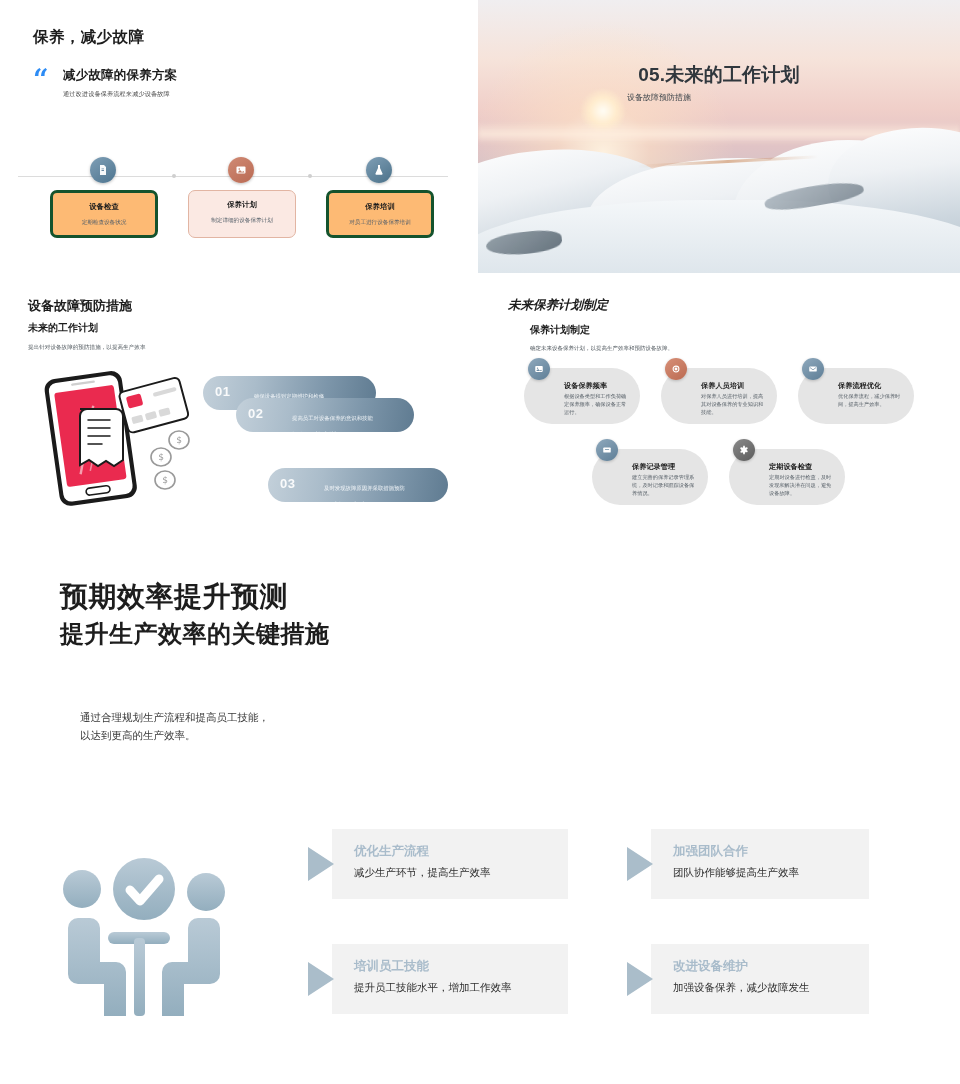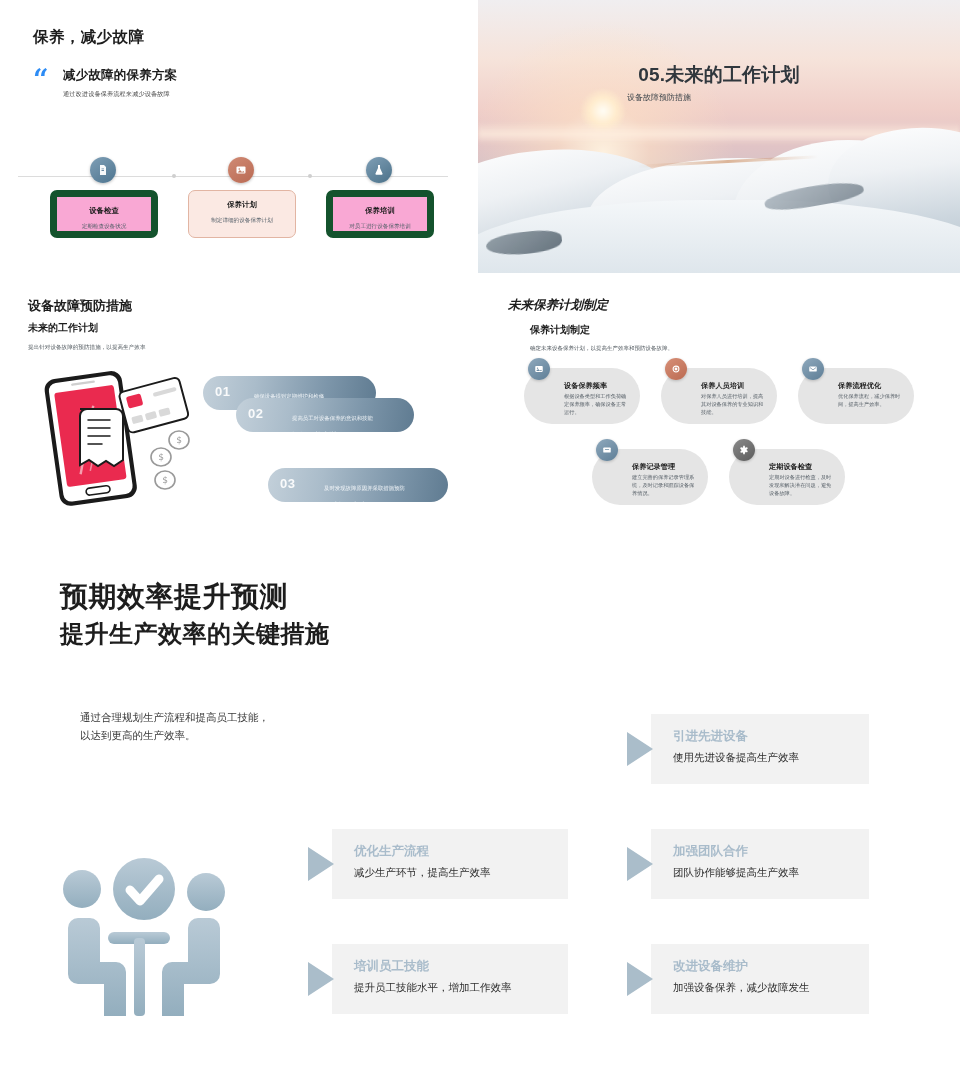--- a/index.html
+++ b/index.html
@@ -48,21 +48,21 @@
   }
   .tl-icon svg { width: 12px; height: 12px; }
   .tl-icon.blue  { background: linear-gradient(145deg,#7f9fb6,#4d748f); }
   .tl-icon.red   { background: linear-gradient(145deg,#d08a74,#b96a53); }
   .tl-icon.blue2 { background: linear-gradient(145deg,#7f9fb6,#4b7189); }
 
   .s1-card {
     position: absolute; top: 190px; width: 108px; height: 48px;
     border-radius: 7px; text-align: center; padding-top: 9px;
   }
-  .s1-card.c-blue { background: #f9a8d4; border: 7px solid #14532d; }
+  .s1-card.c-blue { background: #fdba74; border: 3px solid #14532d; }
   .s1-card.c-red  { background: #fbe9e3; border: 1px solid #e2b5a3; }
   .s1-card-title { font-size: 7.4px; font-weight: bold; color: #1d1d1d; }
   .s1-card-desc  { font-size: 5.6px; color: #55606a; margin-top: 7px; }
 
   
   .hero {
     position: absolute; left: 478px; top: 0; width: 482px; height: 273px;
     overflow: hidden;
   }
   .hero-sky {
@@ -385,25 +385,20 @@
       <circle cx="160" cy="36" r="19" fill="url(#tg)"></circle>
       <circle cx="98" cy="33" r="31" fill="url(#tg)"></circle>
       <path d="M84 34 l10 11 l19 -22" stroke="#ffffff" stroke-width="9" fill="none" stroke-linecap="round" stroke-linejoin="round"></path>
       <path d="M22 62 h22 a10 10 0 0110 10 v34 h16 a10 10 0 0110 10 v44 h-22 v-32 h-26 a10 10 0 01-10 -10 v-46 a10 10 0 0110 -10z" fill="url(#tg)"></path>
       <path d="M174 62 h-22 a10 10 0 00-10 10 v34 h-16 a10 10 0 00-10 10 v44 h22 v-32 h26 a10 10 0 0010 -10 v-46 a10 10 0 00-10 -10z" fill="url(#tg)"></path>
       <rect x="62" y="76" width="62" height="12" rx="6" fill="url(#tg)"></rect>
       <rect x="88" y="82" width="11" height="78" rx="4" fill="url(#tg)"></rect>
     </svg>
   </div>
 
-  <div class="feat f1">
-    <div class="feat-arrow"></div>
-    <div class="feat-head">引进先进设备</div>
-    <div class="feat-desc">使用先进设备提高生产效率</div>
-  </div>
   <div class="feat f2">
     <div class="feat-arrow"></div>
     <div class="feat-head">优化生产流程</div>
     <div class="feat-desc">减少生产环节，提高生产效率</div>
   </div>
   <div class="feat f3">
     <div class="feat-arrow"></div>
     <div class="feat-head">加强团队合作</div>
     <div class="feat-desc">团队协作能够提高生产效率</div>
   </div>

